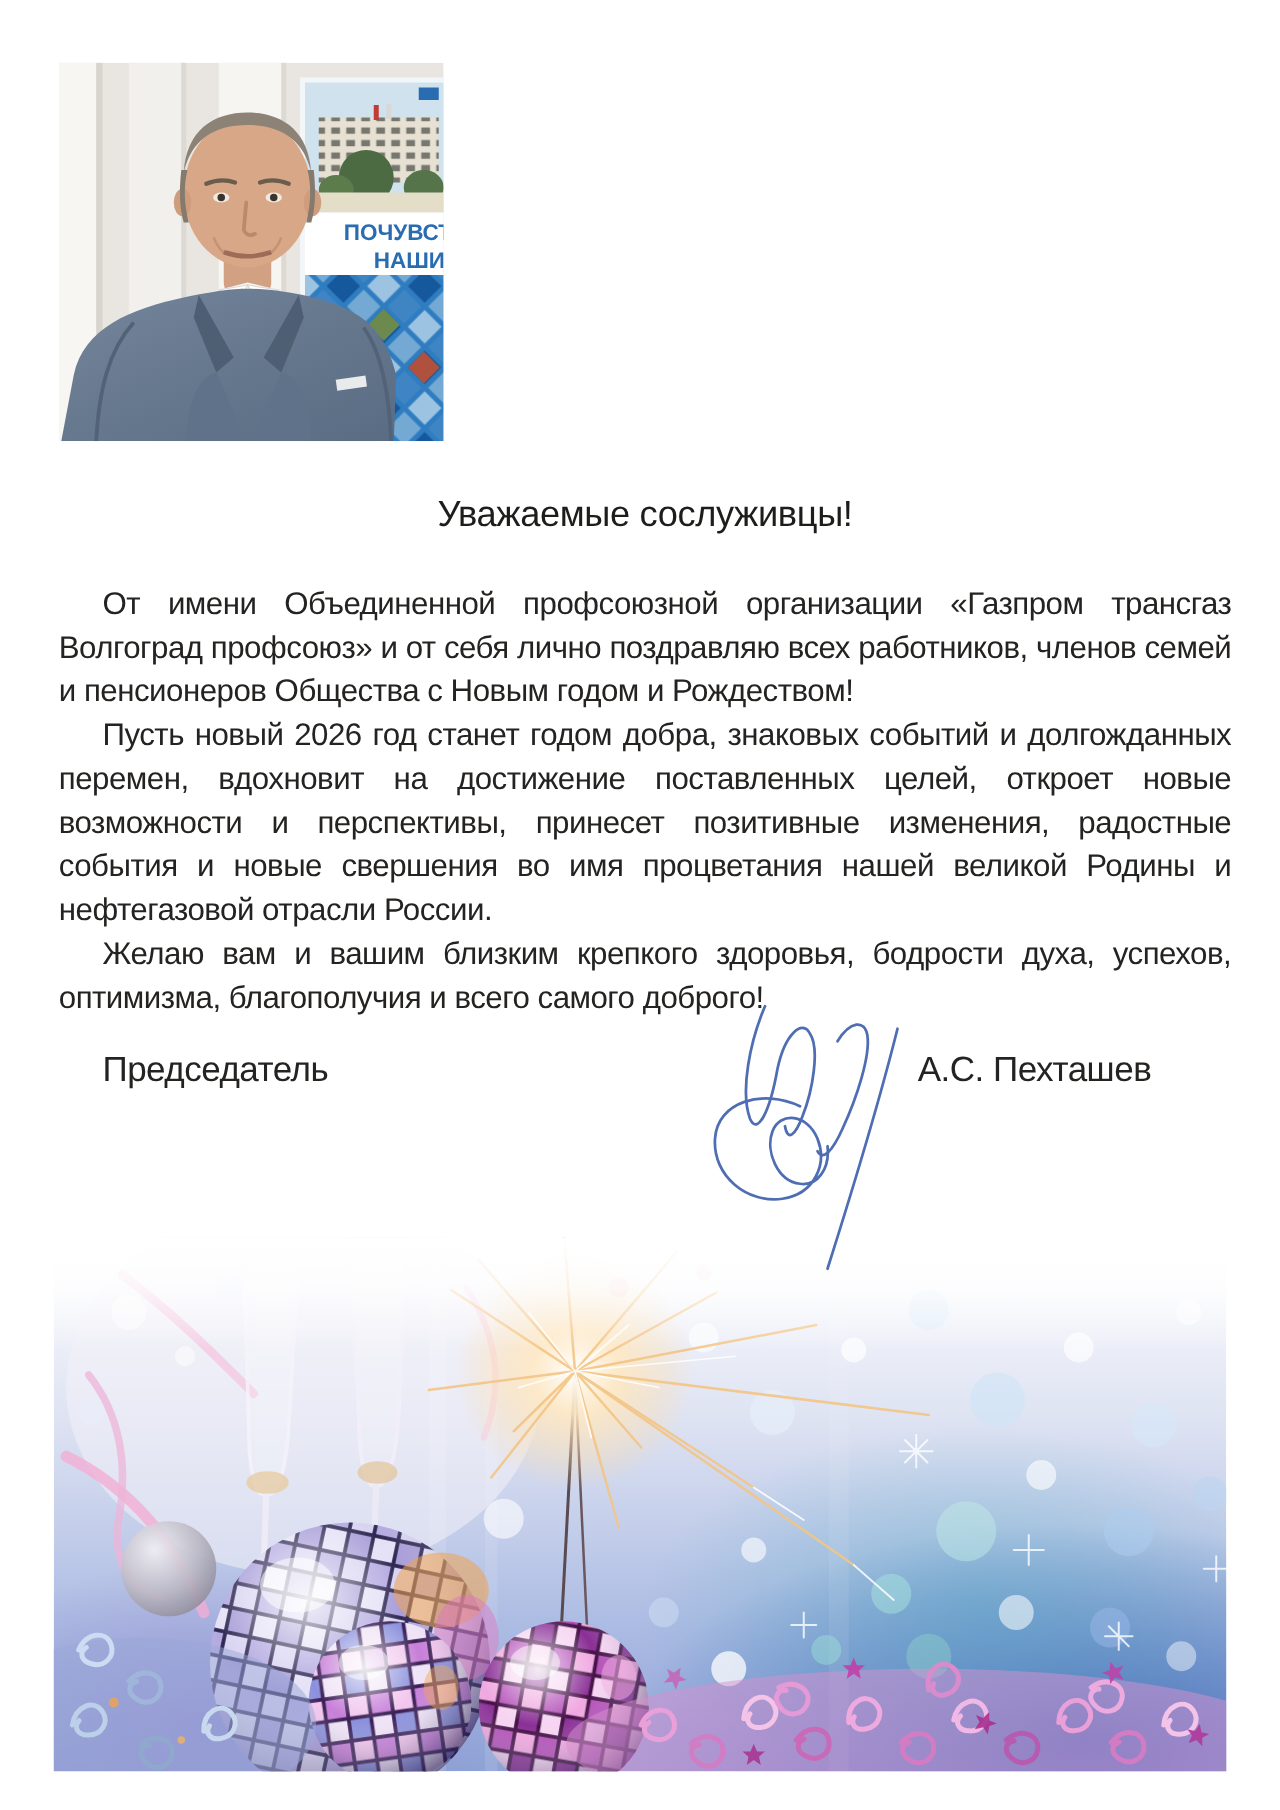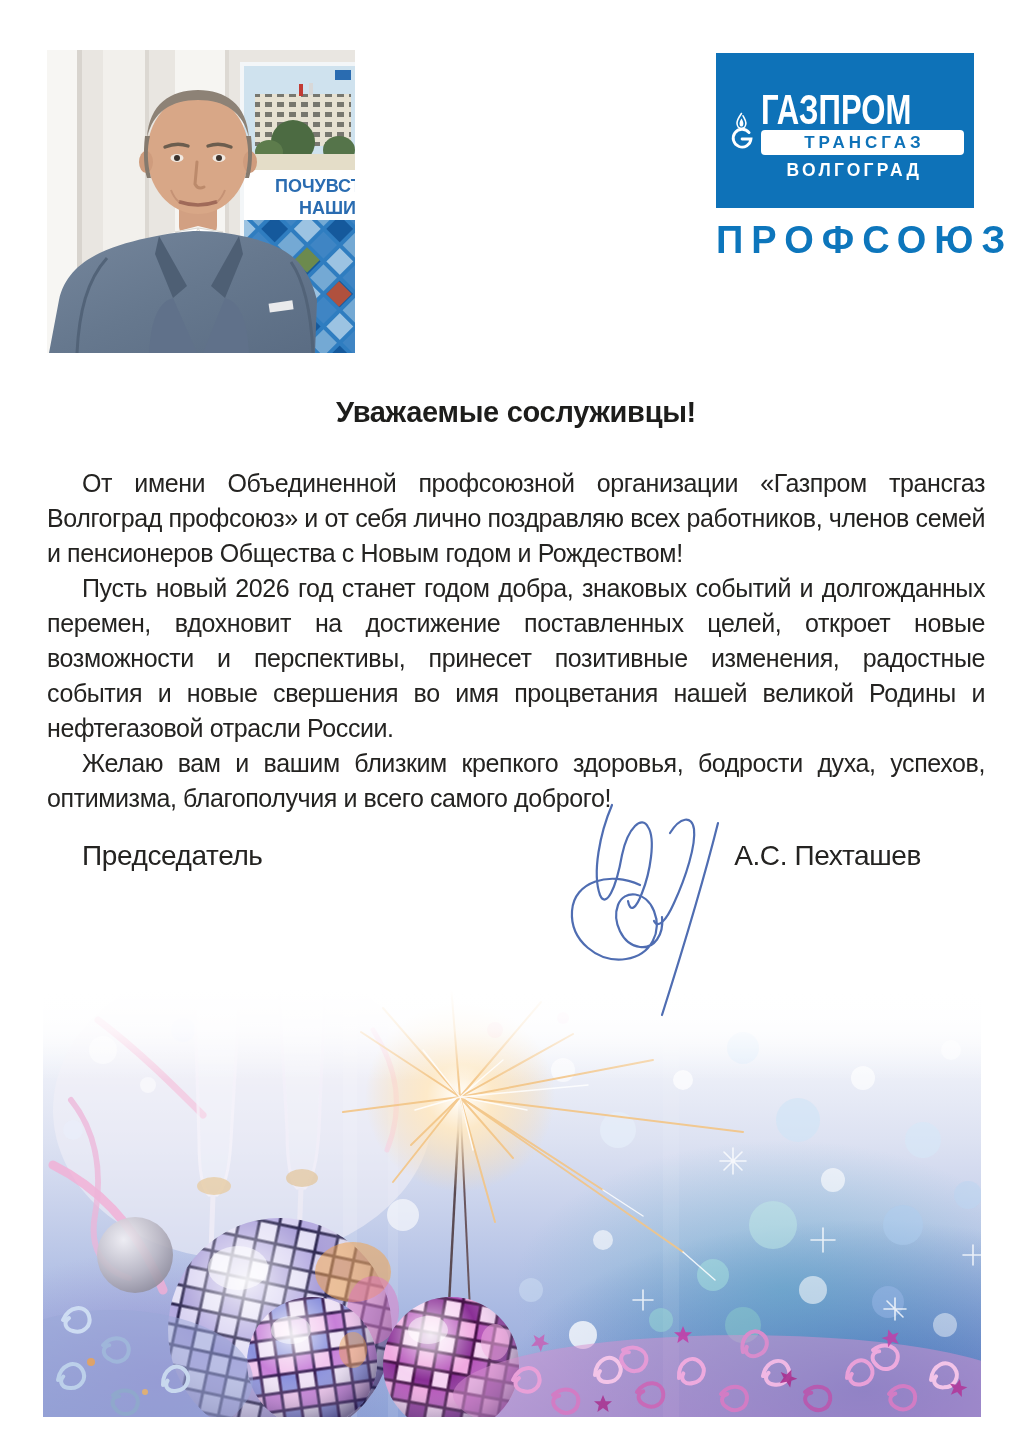--- a/index.html
+++ b/index.html
@@ -9,21 +9,21 @@
   .portrait{position:absolute;left:47px;top:50px;width:308px;height:303px;overflow:hidden;}
   .logo{position:absolute;right:50px;top:53px;width:258px;}
   .logo-box{width:258px;height:155px;background:#0e72b8;display:flex;align-items:center;box-sizing:border-box;padding:0 10px 0 14px;}
   .logo-texts{flex:1;margin-left:8px;margin-top:14px;display:flex;flex-direction:column;gap:5px;}
   .logo-company{color:#fff;font-weight:bold;font-size:42px;line-height:30px;transform:scaleX(.74);transform-origin:left center;white-space:nowrap;letter-spacing:0px;}
   .logo-division{background:#fff;color:#0e72b8;font-weight:bold;font-size:17px;letter-spacing:4px;text-align:center;border-radius:4px;padding:3px 0 2px 4px;line-height:20px;}
   .logo-city{color:#fff;font-weight:bold;font-size:19px;letter-spacing:3.5px;text-align:center;line-height:20px;white-space:nowrap;transform:scaleX(.92);transform-origin:left center;}
   .logo-union{margin-top:11px;text-align:center;color:#0d76bc;font-weight:bold;font-size:38px;letter-spacing:8px;margin-right:-8px;white-space:nowrap;}
   
   .title{position:absolute;left:47px;right:39px;top:396px;margin:0;text-align:center;
-         font-size:29px;font-weight:bold;color:#1d1d1b;letter-spacing:-0.3px;}
+         font-size:29px;font-weight:normal;color:#1d1d1b;letter-spacing:-0.3px;}
   .body-text{position:absolute;left:47px;right:39px;top:466px;color:#242321;}
   .body-text p{margin:0;font-size:25px;line-height:35px;text-align:justify;text-indent:35px;letter-spacing:-0.4px;}
   .sig-row{position:absolute;left:47px;right:39px;top:840px;display:flex;align-items:baseline;
            font-size:28px;color:#242321;letter-spacing:-0.4px;}
   .sig-role{text-indent:35px;}
   .sig-name{margin-left:auto;margin-right:64px;}
   .signature{position:absolute;left:550px;top:793px;width:190px;height:225px;z-index:5;}
   
   .festive{position:absolute;left:43px;top:990px;width:938px;height:427px;}
 </style>
@@ -126,35 +126,20 @@
         <path d="M192 186 L164 236 L178 248 L196 204 Z" fill="#4e5f74"></path>
         <path d="M126 248 L150 303 L102 303 C104 268 112 252 126 248 Z" fill="#60718a"></path>
         <path d="M178 248 L156 303 L202 303 C200 268 192 252 178 248 Z" fill="#60718a"></path>
         <path d="M60 208 C40 230 32 262 30 303" stroke="#526378" stroke-width="3" fill="none"></path>
         <path d="M244 212 C258 232 264 262 266 303" stroke="#526378" stroke-width="3" fill="none"></path>
         <rect x="222" y="252" width="24" height="9" fill="#e9eaec" transform="rotate(-8 234 256)"></rect>
       </g>
     </svg>
   </div>
 
-  <div class="logo">
-    <div class="logo-box">
-      <svg width="72" height="118" viewBox="0 0 72 118">
-        <path d="M36 4 C28 16 22 24 22 34 C22 44 28 51 36 51 C44 51 50 44 50 34 C50 26 45 19 41 11" fill="none" stroke="#ffffff" stroke-width="5" stroke-linecap="round"></path>
-        <path d="M36 20 C32 27 30 31 30 36 C30 42 33 45 36 45 C39 45 42 42 42 36 C42 31 40 27 38 23 Z" fill="#ffffff"></path>
-        <path d="M60 64 A28 28 0 1 0 66 84 L38 84" fill="none" stroke="#ffffff" stroke-width="9" stroke-linecap="round"></path>
-      </svg>
-      <div class="logo-texts">
-        <div class="logo-company">ГАЗПРОМ</div>
-        <div class="logo-division">ТРАНСГАЗ</div>
-        <div class="logo-city">ВОЛГОГРАД</div>
-      </div>
-    </div>
-    <div class="logo-union">ПРОФСОЮЗ</div>
-  </div>
 
   <h1 class="title">Уважаемые сослуживцы!</h1>
 
   <div class="body-text">
     <p>От имени Объединенной профсоюзной организации «Газпром трансгаз Волгоград профсоюз» и от себя лично поздравляю всех работников, членов семей и пенсионеров Общества с Новым годом и Рождеством!</p>
     <p>Пусть новый 2026 год станет годом добра, знаковых событий и долгожданных перемен, вдохновит на достижение поставленных целей, откроет новые возможности и перспективы, принесет позитивные изменения, радостные события и новые свершения во имя процветания нашей великой Родины и нефтегазовой отрасли России.</p>
     <p>Желаю вам и вашим близким крепкого здоровья, бодрости духа, успехов, оптимизма, благополучия и всего самого доброго!</p>
   </div>
 
   <div class="sig-row">

